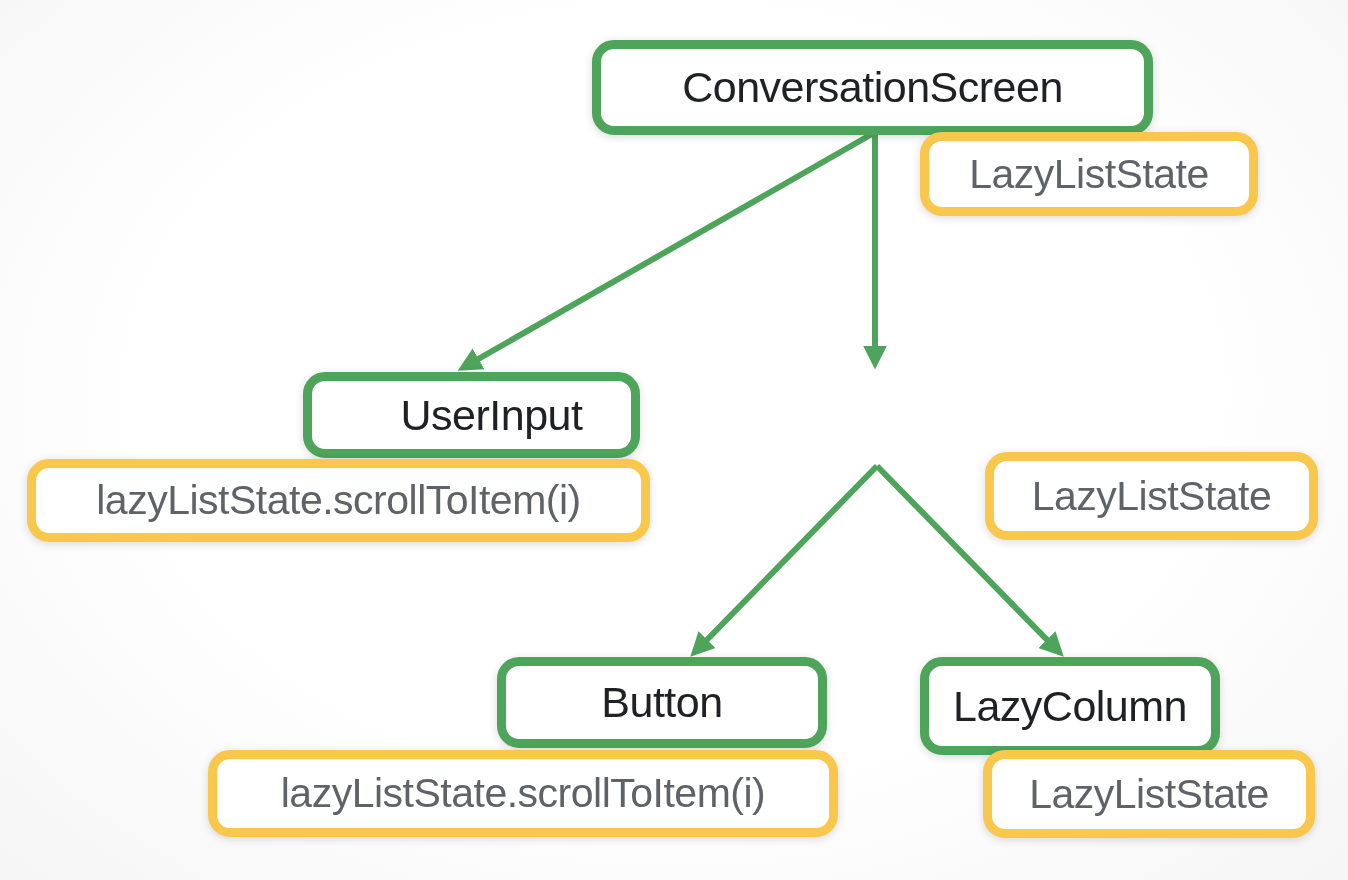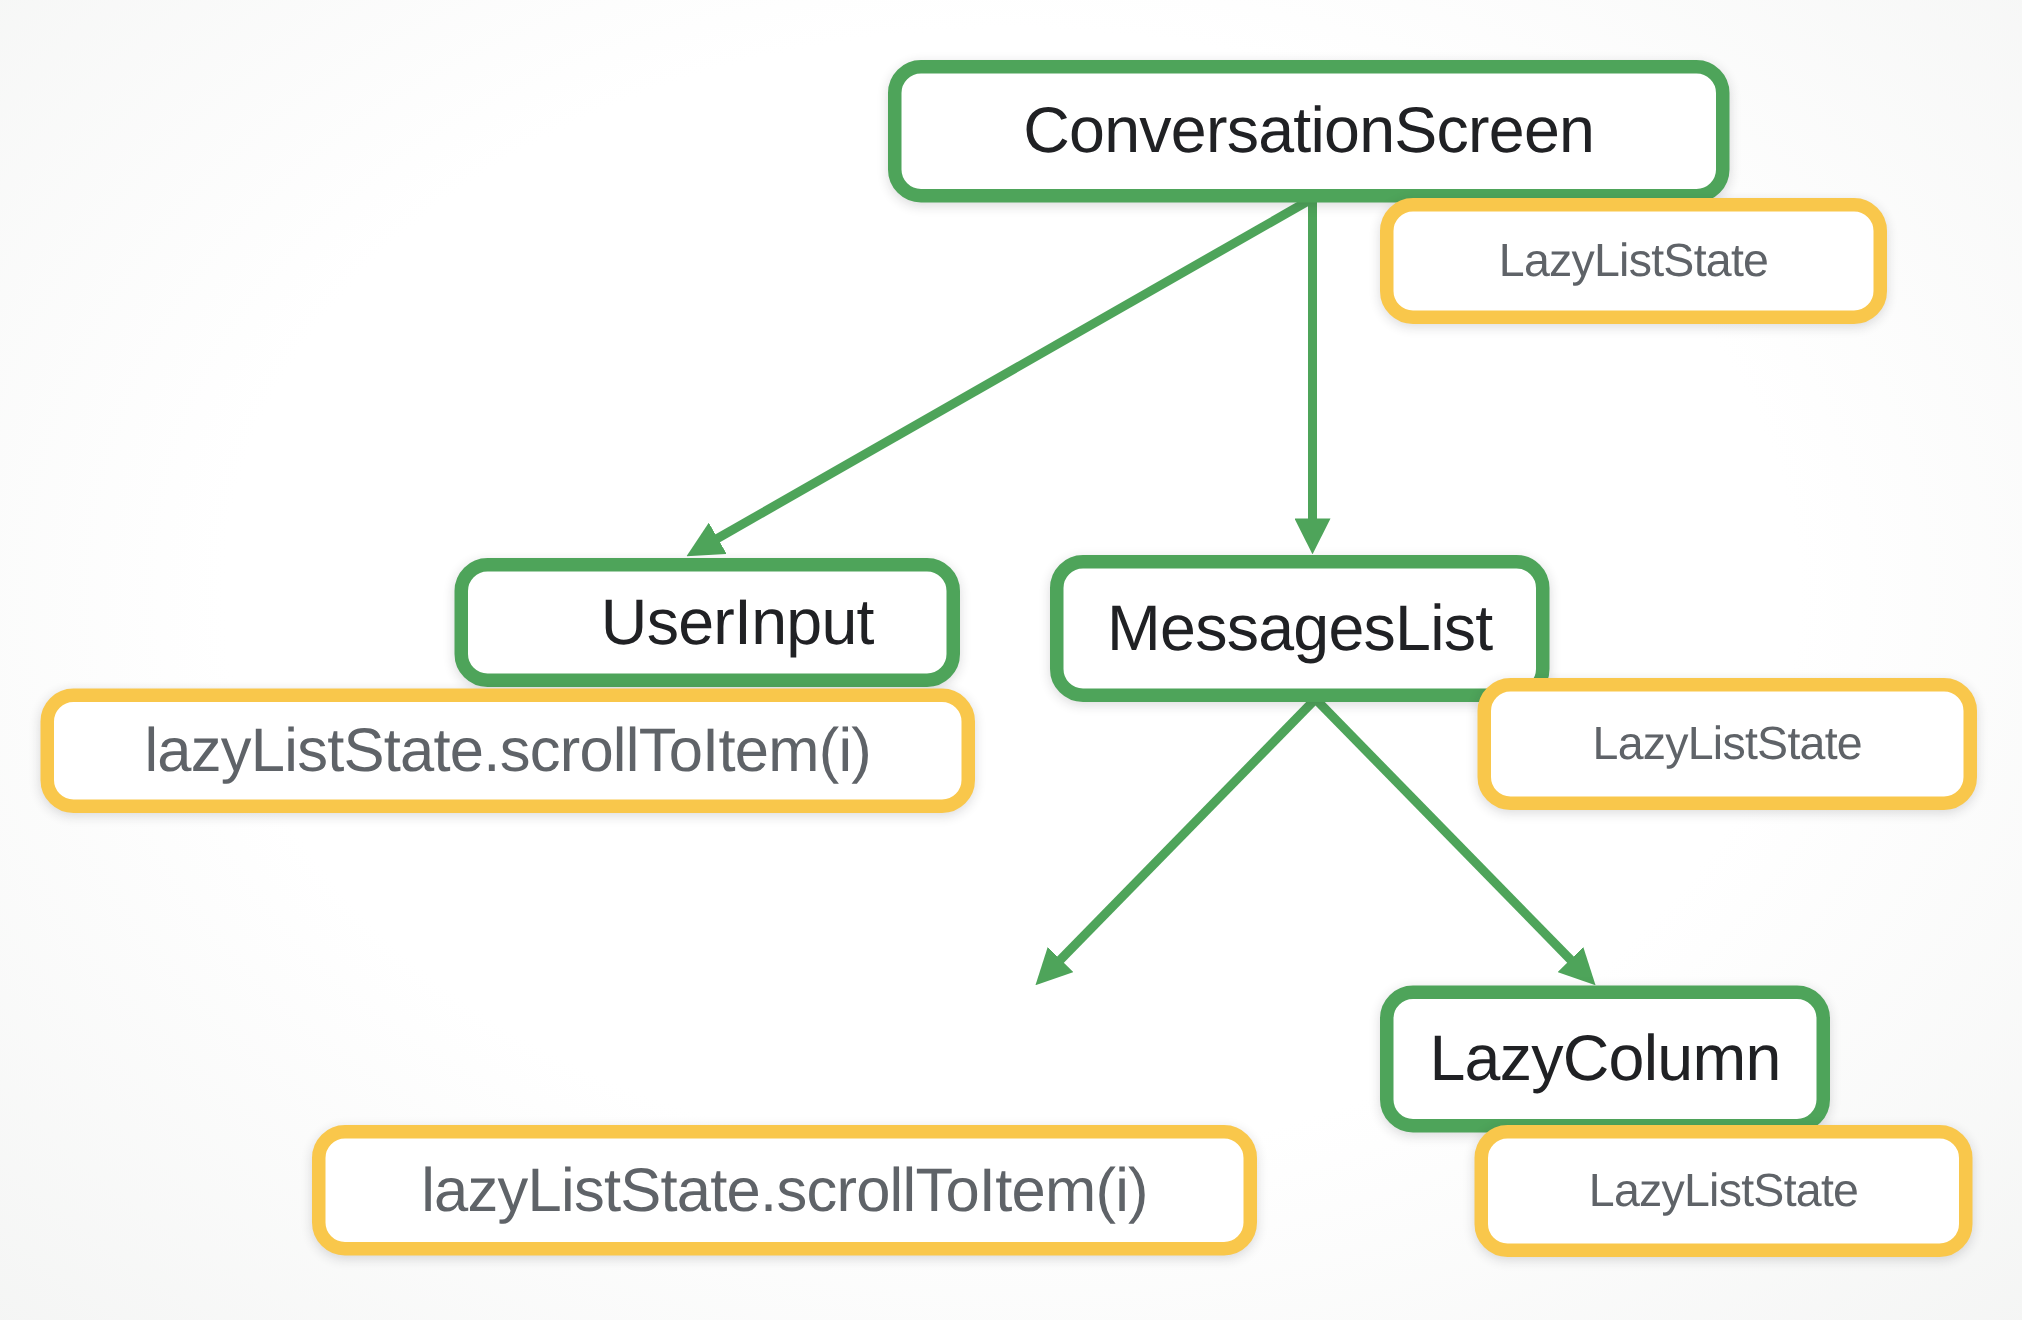--- a/index.html
+++ b/index.html
@@ -30,21 +30,21 @@
   }
   .node-composable{
     border:9px solid var(--composable-border);
     color:var(--composable-text);
     font-size:43px;
     z-index:2;
   }
   .node-state{
     border:9px solid var(--state-border);
     color:var(--state-text);
-    font-size:31px;
+    font-size:41px;
     z-index:3;
   }
   .node-call{font-size:41px;}
   
   #n-conversation-screen       {left:592px; top:40px;  width:561px; height:95px;}
   #n-conversation-screen-state {left:920px; top:132px; width:338px; height:84px;}
   #n-user-input                {left:303px; top:372px; width:337px; height:86px;padding-left:40px;}
   #n-user-input-call           {left:27px;  top:459px; width:623px; height:83px;}
   #n-messages-list             {left:700px; top:370px; width:333px; height:98px;}
   #n-messages-list-state       {left:985px; top:452px; width:333px; height:88px;}
@@ -79,28 +79,28 @@
   </div>
 
   <div class="node node-composable" id="n-user-input">
     <span>UserInput</span>
   </div>
 
   <div class="node node-state node-call" id="n-user-input-call">
     <span>lazyListState.scrollToItem(i)</span>
   </div>
 
-  <div class="node node-composable" id="n-messages-list">
-    <span>MessagesList</span>
-  </div>
 
   <div class="node node-state" id="n-messages-list-state">
     <span>LazyListState</span>
   </div>
 
+  <div class="node node-composable" id="n-button">
+    <span>Button</span>
+  </div>
 
   <div class="node node-state node-call" id="n-button-call">
     <span>lazyListState.scrollToItem(i)</span>
   </div>
 
   <div class="node node-composable" id="n-lazy-column">
     <span>LazyColumn</span>
   </div>
 
   <div class="node node-state" id="n-lazy-column-state">

